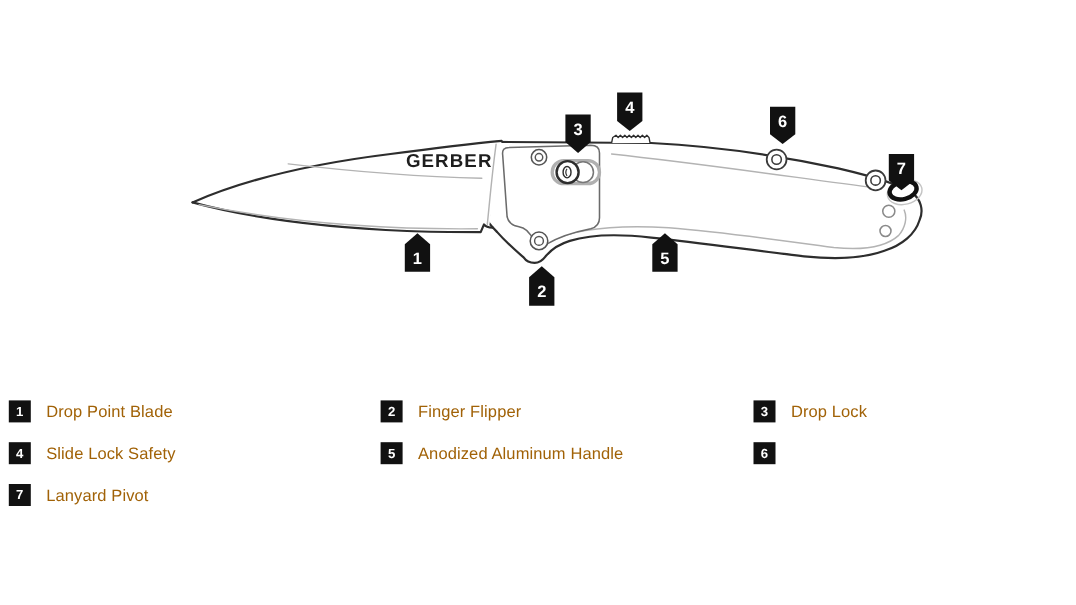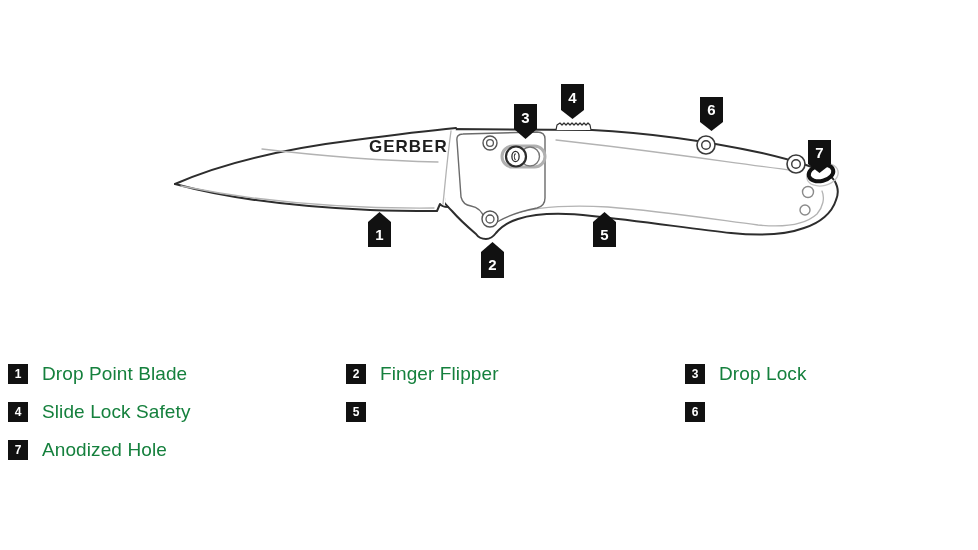--- a/index.html
+++ b/index.html
@@ -30,22 +30,22 @@
     background:#111111;
     color:#ffffff;
     font-size:12px;
     font-weight:bold;
     display:flex;
     align-items:center;
     justify-content:center;
     flex:0 0 auto;
   }
   .legend-label {
-    font-size:19px;
-    color:#15803d;
+    font-size:15px;
+    color:#a16207;
     letter-spacing:0.1px;
     white-space:nowrap;
   }
 
   
   .outline   { fill:none; stroke:#2d2d2d; stroke-width:2;   stroke-linecap:round; stroke-linejoin:round; }
   .outline-f { fill:#ffffff; stroke:#2d2d2d; stroke-width:2; stroke-linejoin:round; }
   .lightline { fill:none; stroke:#b3b3b3; stroke-width:1.3; stroke-linecap:round; }
   .midline   { fill:#ffffff; stroke:#6b6b6b; stroke-width:1.4; stroke-linejoin:round; }
   .badge-poly { fill:#111111; }
@@ -188,23 +188,24 @@
     <div class="legend-item">
       <span class="legend-badge">3</span>
       <span class="legend-label">Drop Lock</span>
     </div>
     <div class="legend-item">
       <span class="legend-badge">4</span>
       <span class="legend-label">Slide Lock Safety</span>
     </div>
     <div class="legend-item">
       <span class="legend-badge">5</span>
+      <span class="legend-label">Anodized Aluminum Handle</span>
     </div>
     <div class="legend-item">
       <span class="legend-badge">6</span>
     </div>
     <div class="legend-item">
       <span class="legend-badge">7</span>
-      <span class="legend-label">Anodized Hole</span>
+      <span class="legend-label">Lanyard Pivot</span>
     </div>
   </div>
 
 </div>
 
 </body></html>

